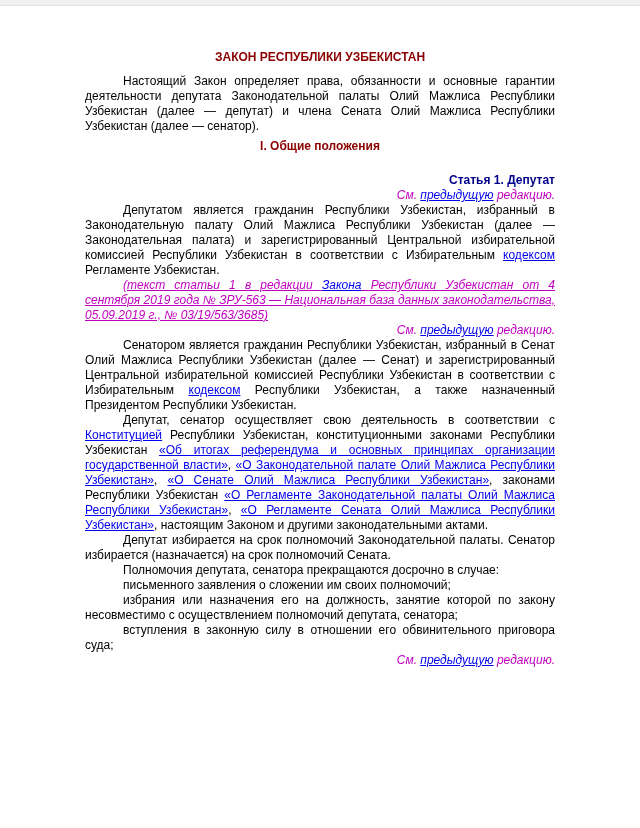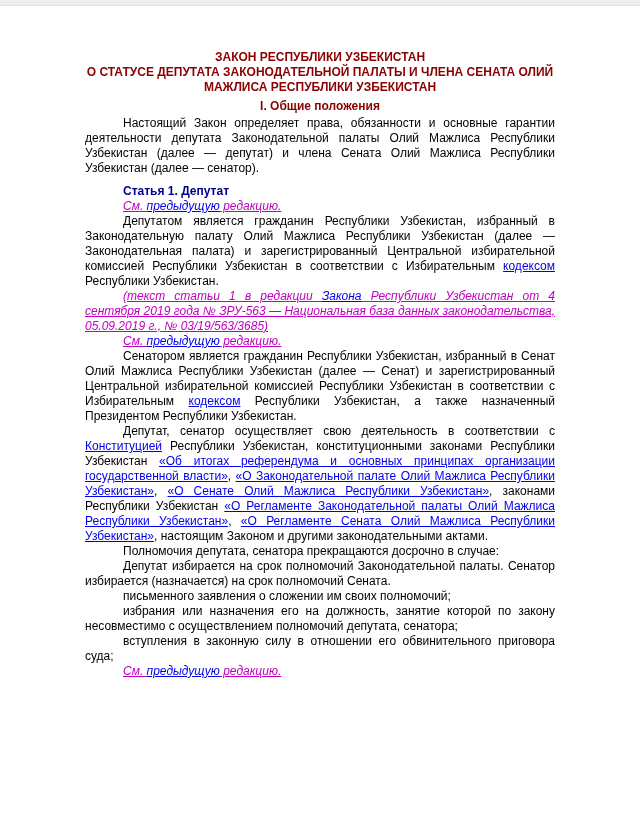--- a/index.html
+++ b/index.html
@@ -32,28 +32,27 @@
   }
   .blk.section {
     text-align: center; text-indent: 0;
     font-weight: bold;
     color: var(--heading_red, #8b0000);
     margin: 4px 0 2px 0;
   }
   .blk.article {
     font-weight: bold;
     color: var(--article_blue, #00008b);
-    text-align: left;
-    margin-top: 8px;
+    text-align: right;
+    margin-top: 19px;
   }
   .blk.note {
     font-style: italic;
     color: var(--note_magenta, #bf00bf);
-    text-align: left;
-    text-decoration: underline;
+    text-align: right;
   }
   .blk.ednote {
     font-style: italic;
     color: var(--note_magenta, #bf00bf);
     text-decoration: underline;
   }
   a.doclink {
     color: var(--link_blue, #0000ee);
     text-decoration: underline;
     cursor: pointer;
@@ -61,30 +60,29 @@
   .blk.title + .blk.body { margin-top: 9px; }
   .blk.body + .blk.section { margin-top: 5px; }
 </style>
 </head>
 <body>
 
 <div class="top-strip"></div>
 <div class="page">
   <div class="content" id="doc-content">
       <p class="blk title"><span>ЗАКОН РЕСПУБЛИКИ УЗБЕКИСТАН</span></p>
-      <p class="blk title"><span>О СТАТУСЕ ДЕПУТАТА ЗАКОНОДАТЕЛЬНОЙ ПАЛАТЫ И ЧЛЕНА СЕНАТА ОЛИЙ МАЖЛИСА РЕСПУБЛИКИ УЗБЕКИСТАН</span></p>
+      <p class="blk body"><span>Настоящий Закон определяет права, обязанности и основные гарантии деятельности депутата Законодательной палаты Олий Мажлиса Республики Узбекистан (далее — депутат) и члена Сената Олий Мажлиса Республики Узбекистан (далее — сенатор).</span></p>
       <p class="blk section"><span>I. Общие положения</span></p>
-      <p class="blk body"><span>Настоящий Закон определяет права, обязанности и основные гарантии деятельности депутата Законодательной палаты Олий Мажлиса Республики Узбекистан (далее — депутат) и члена Сената Олий Мажлиса Республики Узбекистан (далее — сенатор).</span></p>
       <p class="blk article"><span>Статья 1. Депутат</span></p>
       <p class="blk note"><span>См. </span><a href="#" class="doclink">предыдущую</a><span> редакцию.</span></p>
-      <p class="blk body"><span>Депутатом является гражданин Республики Узбекистан, избранный в Законодательную палату Олий Мажлиса Республики Узбекистан (далее — Законодательная палата) и зарегистрированный Центральной избирательной комиссией Республики Узбекистан в соответствии с Избирательным </span><a href="#" class="doclink">кодексом</a><span> Республики Узбекистан.</span></p>
+      <p class="blk body"><span>Депутатом является гражданин Республики Узбекистан, избранный в Законодательную палату Олий Мажлиса Республики Узбекистан (далее — Законодательная палата) и зарегистрированный Центральной избирательной комиссией Республики Узбекистан в соответствии с Избирательным </span><a href="#" class="doclink">кодексом</a><span> Регламенте Узбекистан.</span></p>
       <p class="blk ednote"><span>(текст статьи 1 в редакции </span><a href="#" class="doclink">Закона</a><span> Республики Узбекистан от 4 сентября 2019 года № ЗРУ-563 — Национальная база данных законодательства, 05.09.2019 г., № 03/19/563/3685)</span></p>
       <p class="blk note"><span>См. </span><a href="#" class="doclink">предыдущую</a><span> редакцию.</span></p>
       <p class="blk body"><span>Сенатором является гражданин Республики Узбекистан, избранный в Сенат Олий Мажлиса Республики Узбекистан (далее — Сенат) и зарегистрированный Центральной избирательной комиссией Республики Узбекистан в соответствии с Избирательным </span><a href="#" class="doclink">кодексом</a><span> Республики Узбекистан, а также назначенный Президентом Республики Узбекистан.</span></p>
       <p class="blk body"><span>Депутат, сенатор осуществляет свою деятельность в соответствии с </span><a href="#" class="doclink">Конституцией</a><span> Республики Узбекистан, конституционными законами Республики Узбекистан </span><a href="#" class="doclink">«Об итогах референдума и основных принципах организации государственной власти»</a><span>, </span><a href="#" class="doclink">«О Законодательной палате Олий Мажлиса Республики Узбекистан»</a><span>, </span><a href="#" class="doclink">«О Сенате Олий Мажлиса Республики Узбекистан»</a><span>, законами Республики Узбекистан </span><a href="#" class="doclink">«О Регламенте Законодательной палаты Олий Мажлиса Республики Узбекистан»</a><span>, </span><a href="#" class="doclink">«О Регламенте Сената Олий Мажлиса Республики Узбекистан»</a><span>, настоящим Законом и другими законодательными актами.</span></p>
+      <p class="blk body"><span>Депутат избирается на срок полномочий Законодательной палаты. Сенатор избирается (назначается) на срок полномочий Сената.</span></p>
       <p class="blk body"><span>Полномочия депутата, сенатора прекращаются досрочно в случае:</span></p>
-      <p class="blk body"><span>Депутат избирается на срок полномочий Законодательной палаты. Сенатор избирается (назначается) на срок полномочий Сената.</span></p>
       <p class="blk body"><span>письменного заявления о сложении им своих полномочий;</span></p>
       <p class="blk body"><span>избрания или назначения его на должность, занятие которой по закону несовместимо с осуществлением полномочий депутата, сенатора;</span></p>
       <p class="blk body"><span>вступления в законную силу в отношении его обвинительного приговора суда;</span></p>
       <p class="blk note"><span>См. </span><a href="#" class="doclink">предыдущую</a><span> редакцию.</span></p>
     </div>
 </div>
 
 </body></html>

